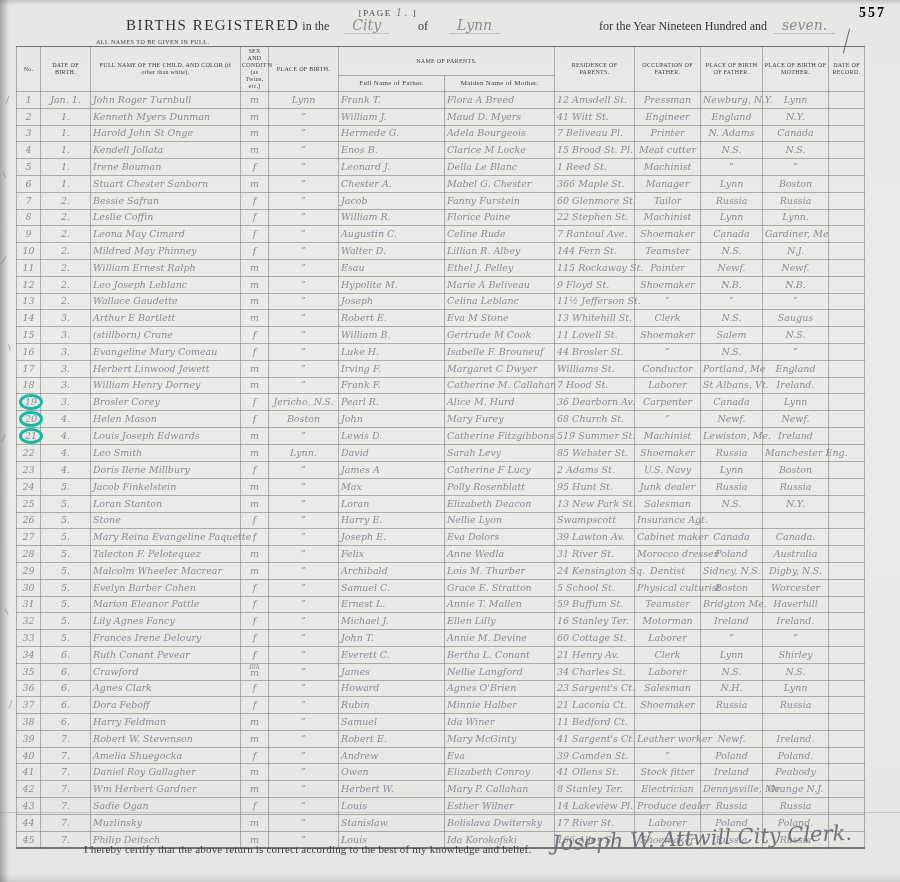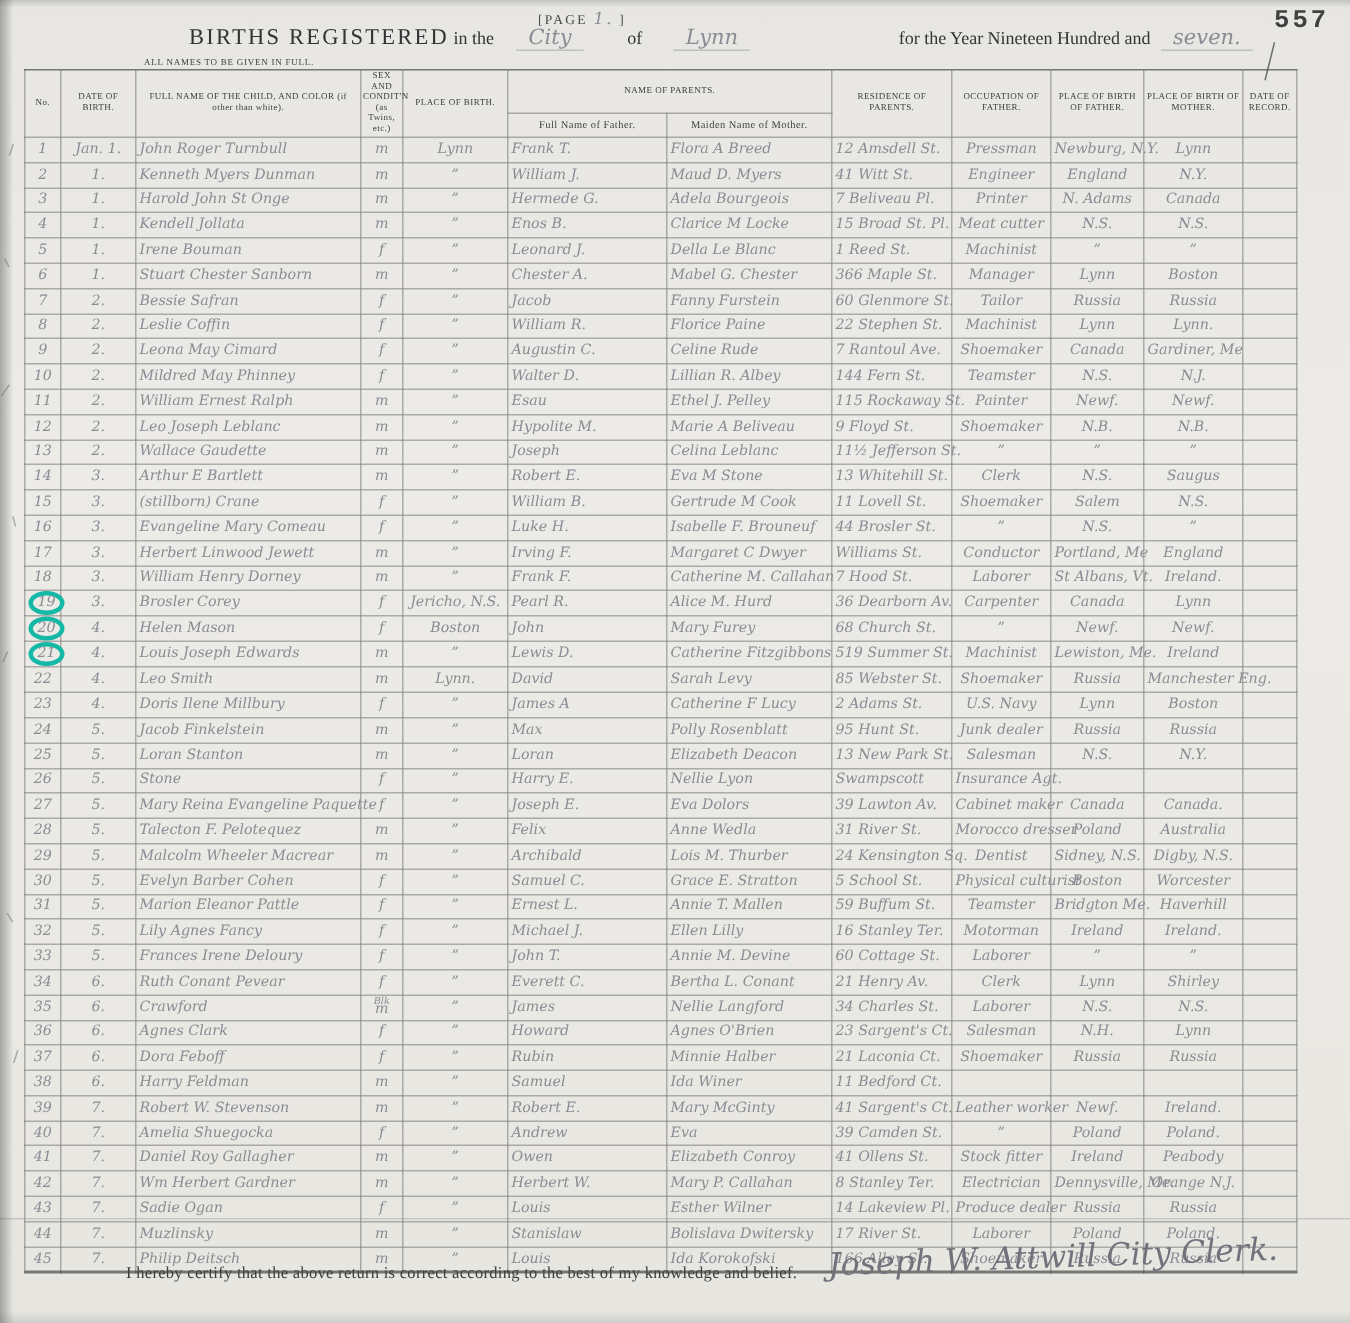--- a/index.html
+++ b/index.html
@@ -12,22 +12,22 @@
   .edge-left{position:absolute;left:0;top:0;width:9px;height:100%;
     background:linear-gradient(90deg,rgba(55,55,55,.38),rgba(55,55,55,0));}
   .edge-top{position:absolute;left:0;top:0;width:100%;height:5px;
     background:linear-gradient(180deg,rgba(70,70,70,.22),rgba(70,70,70,0));}
   .edge-bottom{position:absolute;left:0;bottom:0;width:100%;height:8px;
     background:linear-gradient(0deg,rgba(70,70,70,.15),rgba(70,70,70,0));}
   .crease{position:absolute;left:0;top:812px;width:100%;height:1px;background:rgba(100,100,98,.25);}
 
   .hw{font-family:"DejaVu Serif", serif;font-style:italic;color:#8b8b94;}
 
-  .corner-number{position:absolute;top:5px;right:14px;font-size:17px;font-weight:bold;
-    letter-spacing:2px;color:#404040;font-family:Liberation Mono, monospace;}
+  .corner-number{position:absolute;top:5px;right:14px;font-size:14px;font-weight:bold;
+    letter-spacing:2px;color:#000000;}
   .corner-slash{position:absolute;top:28px;right:52px;width:1px;height:26px;
     border-left:1.5px solid #6a6a70;transform:rotate(14deg);}
 
   .page-label{position:absolute;top:6px;left:0;width:776px;text-align:center;
     font-size:9px;letter-spacing:1.5px;color:#4a4a4c;}
   .page-label .hw{font-size:11px;}
 
   .title-line{position:absolute;top:17px;left:126px;white-space:nowrap;font-size:12px;color:#333335;}
   .title-main{font-size:15px;letter-spacing:1.5px;}
   .title-hw{font-size:14px;border-bottom:1px solid rgba(90,90,90,.28);padding:0 8px;}

